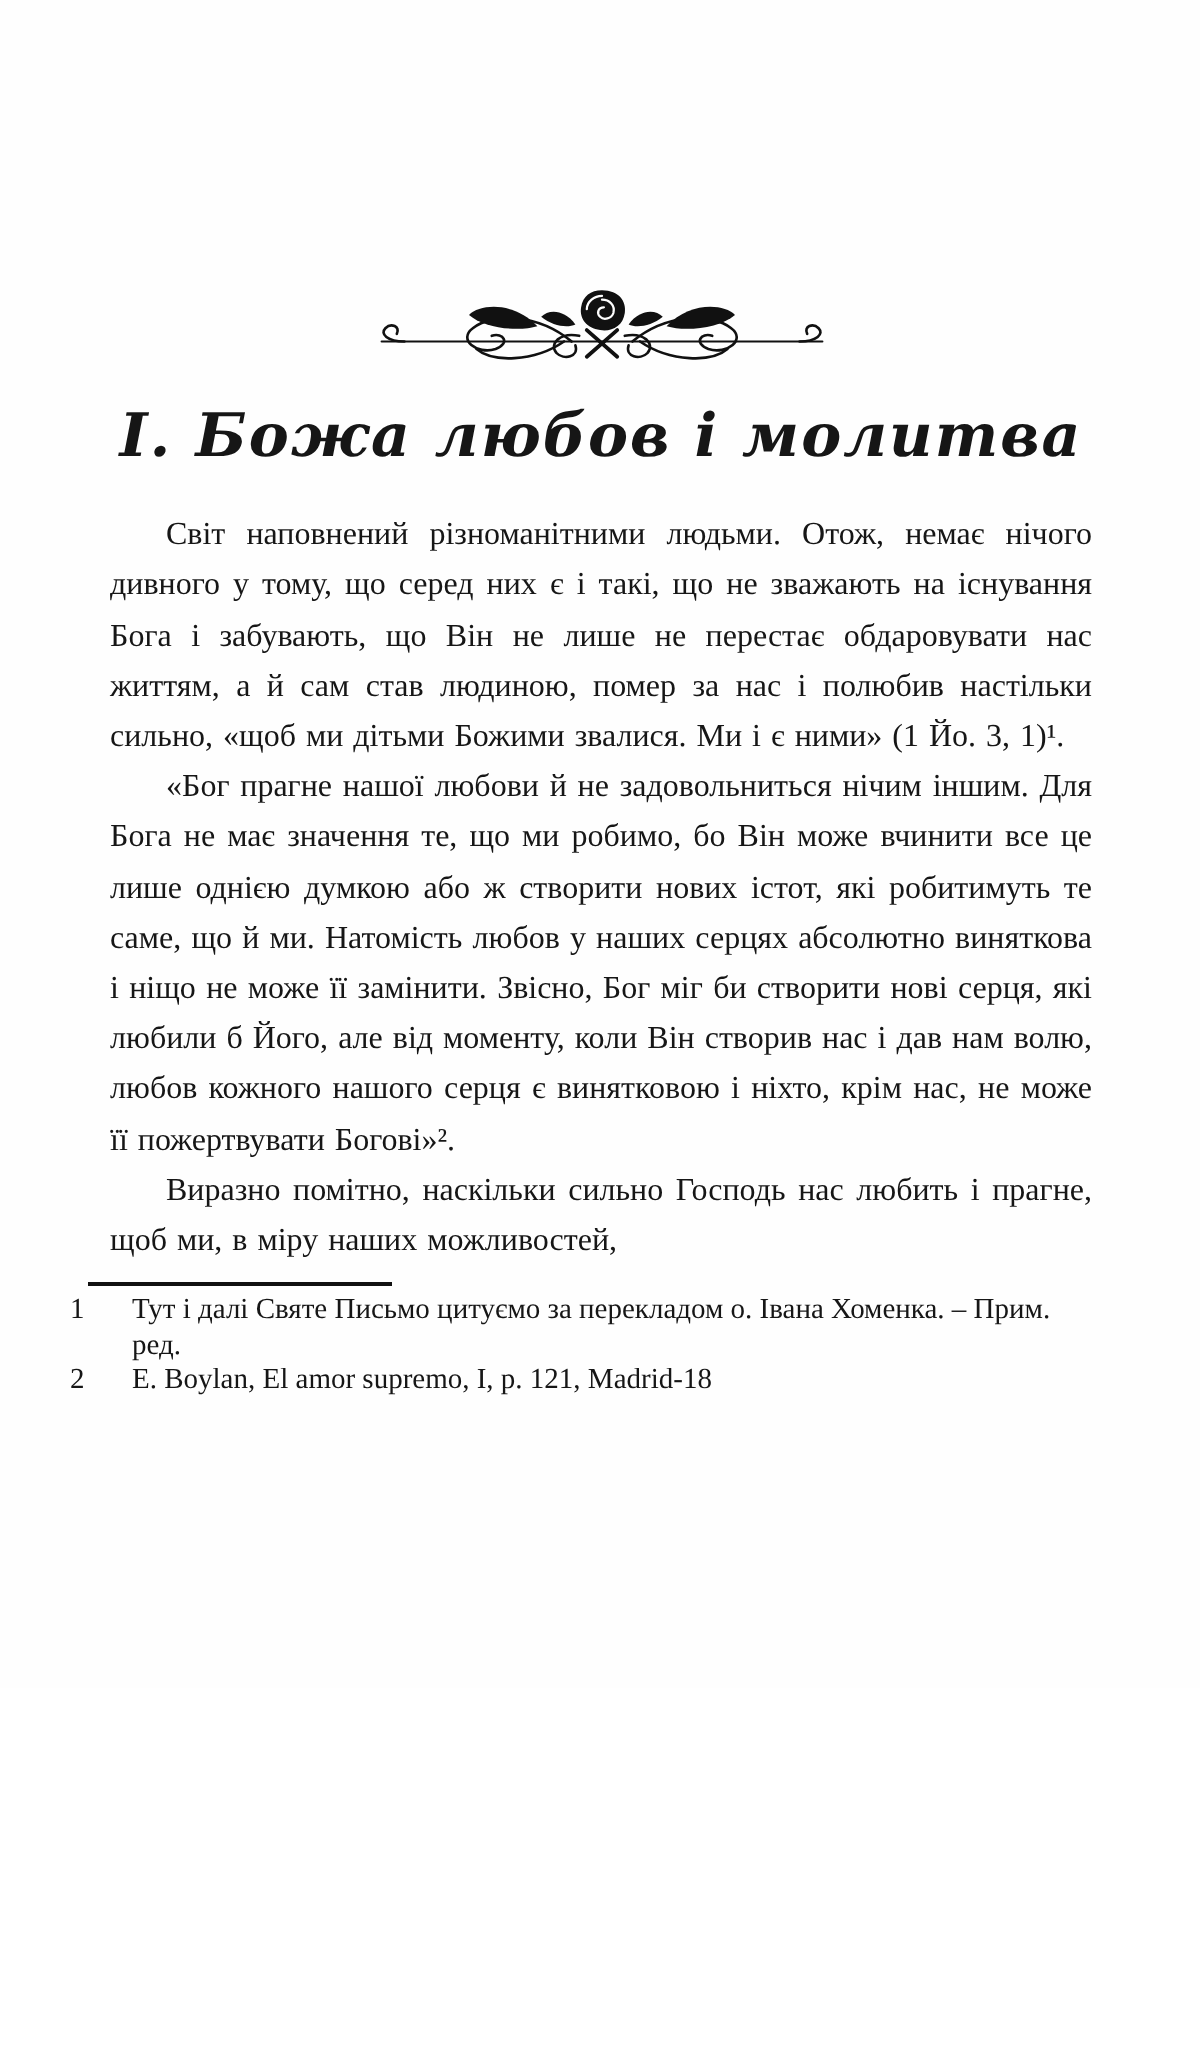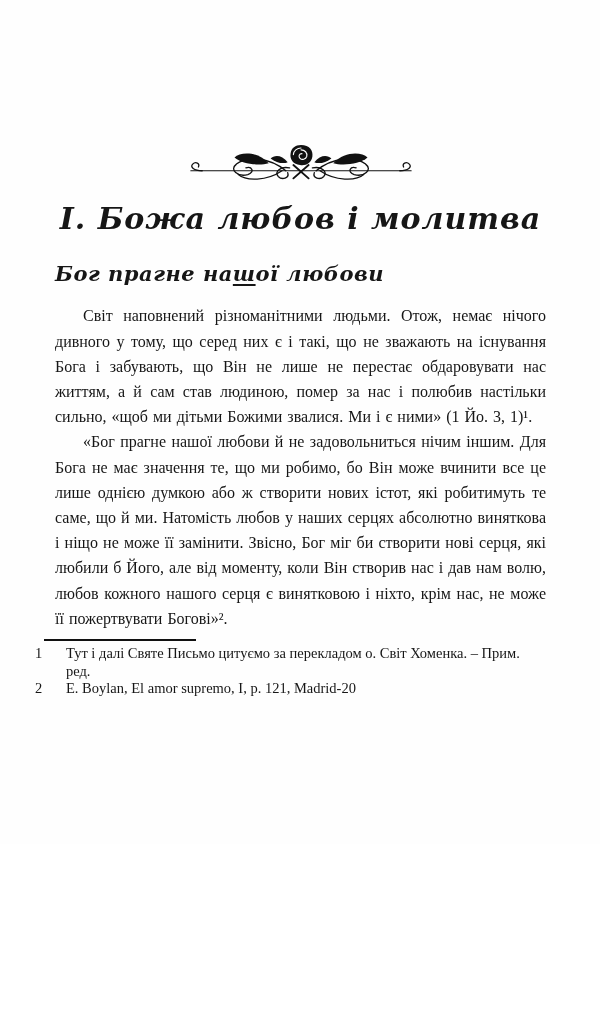--- a/index.html
+++ b/index.html
@@ -132,34 +132,34 @@
       <g stroke="#fefefe" fill="none" stroke-width="1.2" stroke-linecap="round">
 
         <path d="M120 7 C124 7 127 10 126 14 C125 17 121 18 119 16 C117 14 118 11 121 11"></path>
         <path d="M112 12 C112 8 116 5 120 5"></path>
       </g>
     </svg>
   </div>
 
   <h1 class="chapter-title">І. Божа любов і молитва</h1>
 
-  <h2 class="section-heading"><span>Бог прагне на</span><span class="u-sh">ш</span><span>ої любови</span></h2>
 
   <div class="body-text">
     <p>Світ наповнений різноманітними людьми. Отож, немає нічого дивного у тому, що серед них є і такі, що не зважають на існування Бога і забувають, що Він не лише не перестає обдаровувати нас життям, а й сам став людиною, помер за нас і полюбив настільки сильно, «щоб ми дітьми Божими звалися. Ми і є ними» (1 Йо. 3, 1)¹.</p>
     <p>«Бог прагне нашої любови й не задовольниться нічим іншим. Для Бога не має значення те, що ми робимо, бо Він може вчинити все це лише однією думкою або ж створити нових істот, які робитимуть те саме, що й ми. Натомість любов у наших серцях абсолютно виняткова і ніщо не може її замінити. Звісно, Бог міг би створити нові серця, які любили б Його, але від моменту, коли Він створив нас і дав нам волю, любов кожного нашого серця є винятковою і ніхто, крім нас, не може її пожертвувати Богові»².</p>
+    <p>Виразно помітно, наскільки сильно Господь нас любить і прагне, щоб ми, в міру наших можливостей,</p>
   </div>
 
   <div class="footnote-block">
     <hr class="footnote-sep">
     <div class="footnote">
       <span class="footnote-number">1</span>
-      <span class="footnote-text">Тут і далі Святе Письмо цитуємо за перекладом о. Світ Хоменка. – Прим. ред.</span>
+      <span class="footnote-text">Тут і далі Святе Письмо цитуємо за перекладом о. Івана Хоменка. – Прим. ред.</span>
     </div>
     <div class="footnote">
       <span class="footnote-number">2</span>
-      <span class="footnote-text">E. Boylan, El amor supremo, I, p. 121, Madrid-20</span>
+      <span class="footnote-text">E. Boylan, El amor supremo, I, p. 121, Madrid-18</span>
     </div>
   </div>
 
   <div class="page-number">6</div>
 
 </div>
 
 </body></html>

